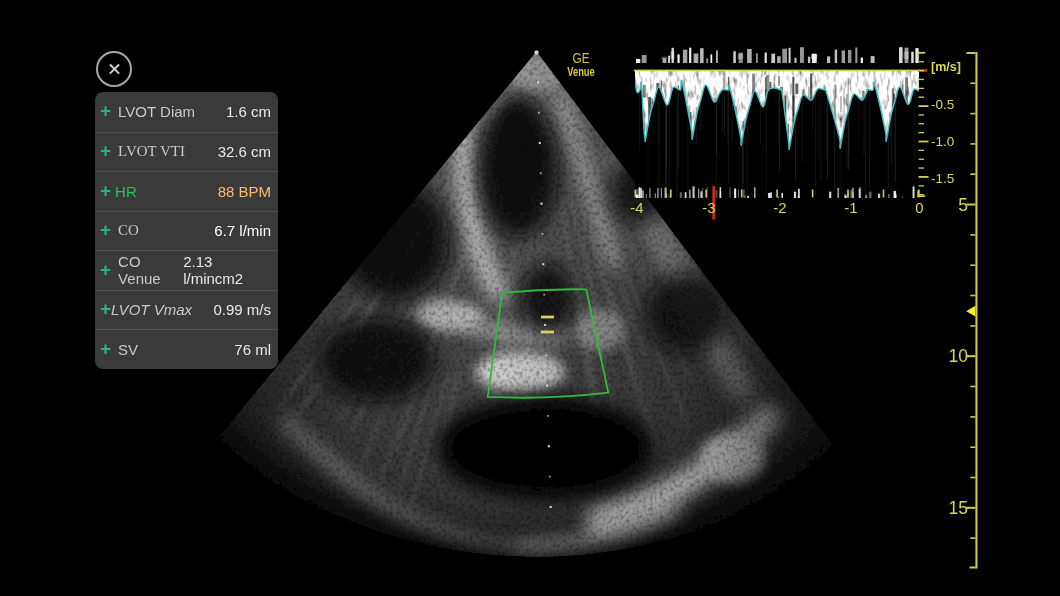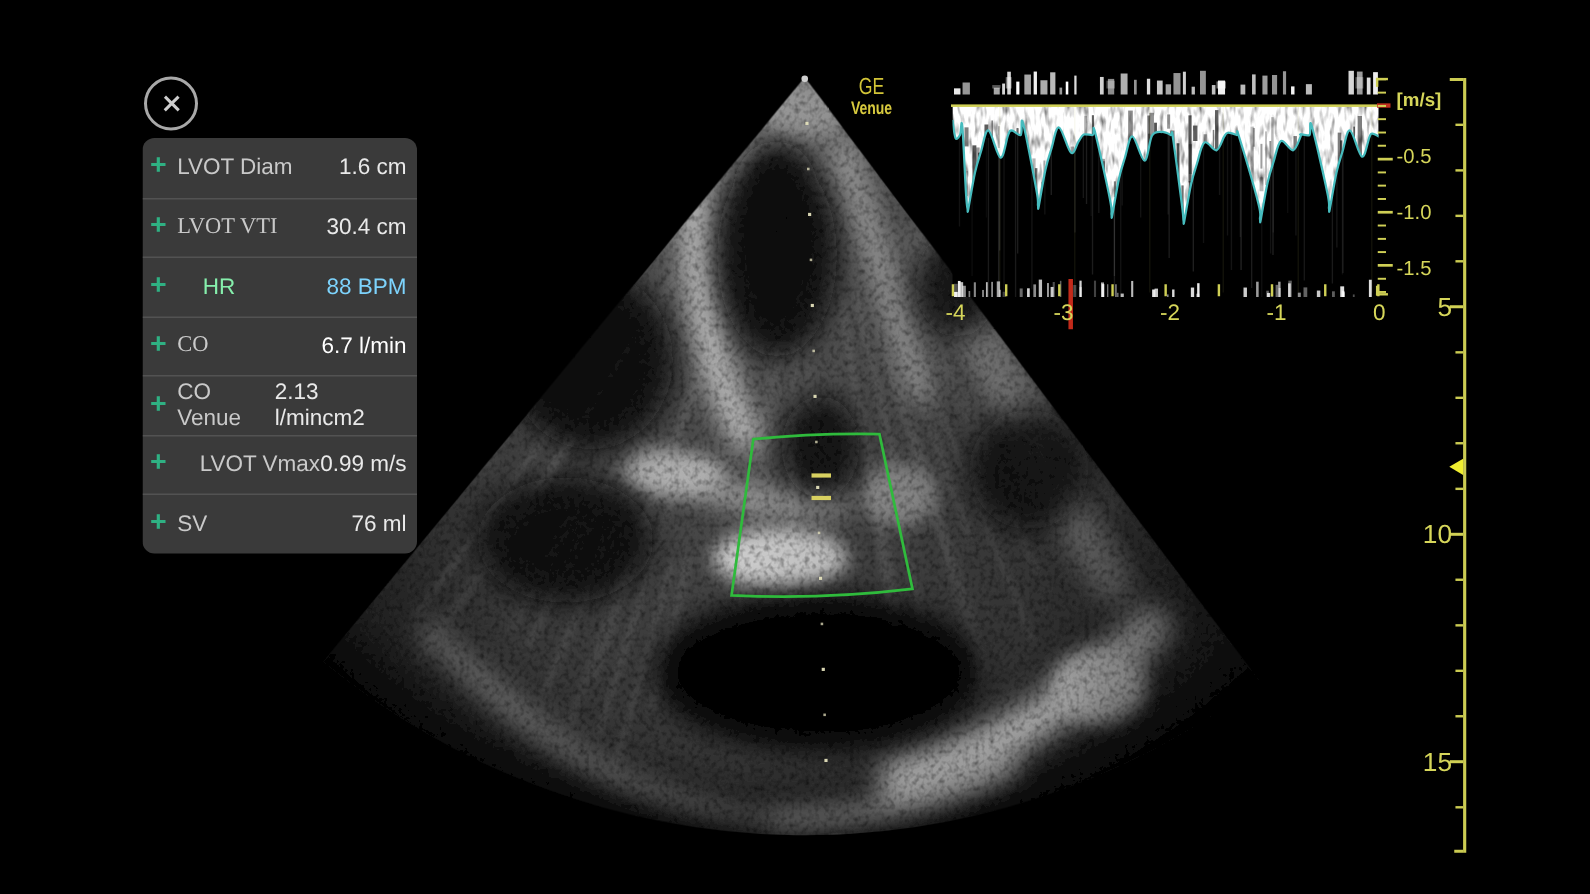--- a/index.html
+++ b/index.html
@@ -515,39 +515,39 @@
 <div id="close"></div>
 <div id="panel">
     <div style="box-sizing:border-box;height:39.5px;display:flex;align-items:center;padding:0 7px 0 5px;">
       <span class="plus">+</span>
       <span style="color:#c9c9c9;margin-left:7px;">LVOT Diam</span>
       <span style="color:#e9e9e9;margin-left:auto;">1.6 cm</span>
     </div>
     <div style="box-sizing:border-box;height:39.5px;border-top:1px solid #525252;display:flex;align-items:center;padding:0 7px 0 5px;">
       <span class="plus">+</span>
       <span style="color:#c9c9c9;margin-left:7px;font-family:Liberation Serif, serif;">LVOT VTI</span>
-      <span style="color:#e9e9e9;margin-left:auto;">30.4 cm</span>
+      <span style="color:#e9e9e9;margin-left:auto;">32.6 cm</span>
     </div>
     <div style="box-sizing:border-box;height:39.5px;border-top:1px solid #525252;display:flex;align-items:center;padding:0 7px 0 5px;">
       <span class="plus">+</span>
-      <span style="color:#86efac;margin-left:24px;">HR</span>
-      <span style="color:#7dd3fc;margin-left:auto;">88 BPM</span>
+      <span style="color:#22c55e;margin-left:4px;">HR</span>
+      <span style="color:#fdba74;margin-left:auto;">88 BPM</span>
     </div>
     <div style="box-sizing:border-box;height:39.5px;border-top:1px solid #525252;display:flex;align-items:center;padding:0 7px 0 5px;">
       <span class="plus">+</span>
       <span style="color:#c9c9c9;margin-left:7px;font-family:Liberation Serif, serif;">CO</span>
       <span style="color:#ffffff;margin-left:auto;">6.7 l/min</span>
     </div>
     <div style="box-sizing:border-box;height:39.5px;border-top:1px solid #525252;display:flex;align-items:center;padding:0 7px 0 5px;">
       <span class="plus">+</span>
       <span style="color:#c9c9c9;margin-left:7px;">CO Venue</span>
       <span style="color:#e9e9e9;margin-left:auto;">2.13 l/mincm2</span>
     </div>
     <div style="box-sizing:border-box;height:39.5px;border-top:1px solid #525252;display:flex;align-items:center;padding:0 7px 0 5px;">
       <span class="plus">+</span>
-      <span style="color:#c9c9c9;margin-left:22px;">LVOT Vmax</span>
+      <span style="color:#c9c9c9;margin-left:0;font-style:italic;">LVOT Vmax</span>
       <span style="color:#e9e9e9;margin-left:auto;text-align:right;">0.99 m/s</span>
     </div>
     <div style="box-sizing:border-box;height:39.5px;border-top:1px solid #525252;display:flex;align-items:center;padding:0 7px 0 5px;">
       <span class="plus">+</span>
       <span style="color:#c9c9c9;margin-left:7px;">SV</span>
       <span style="color:#e9e9e9;margin-left:auto;">76 ml</span>
     </div>
   </div>
 </body></html>

